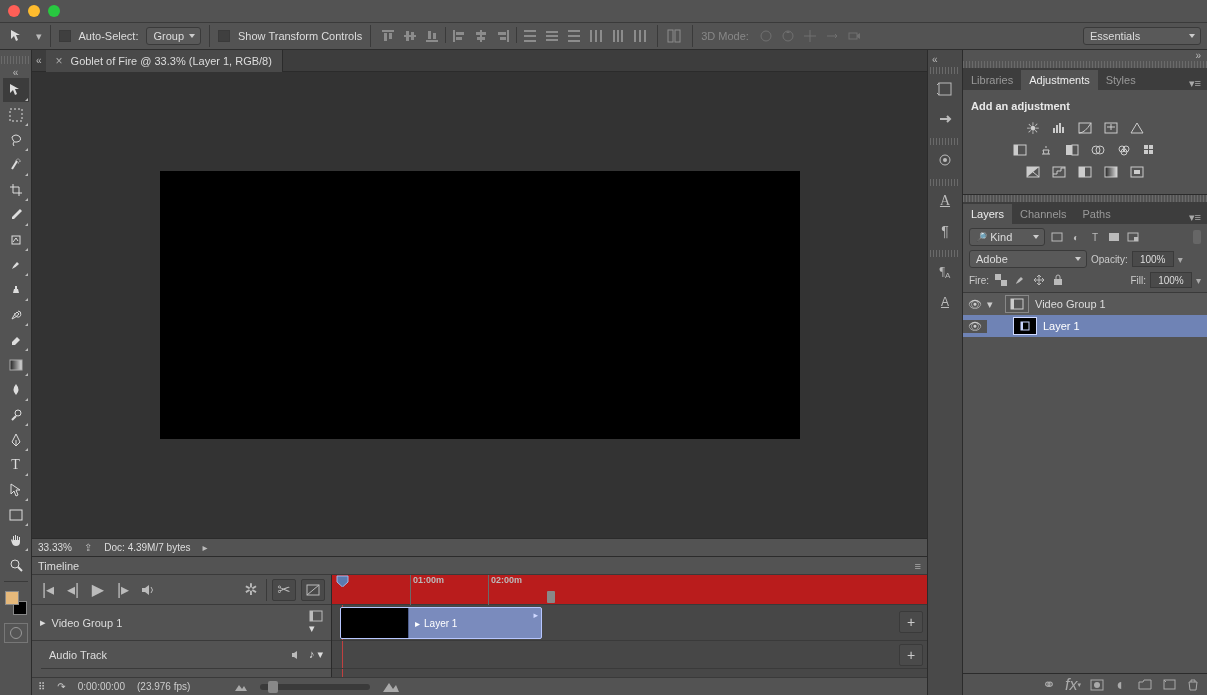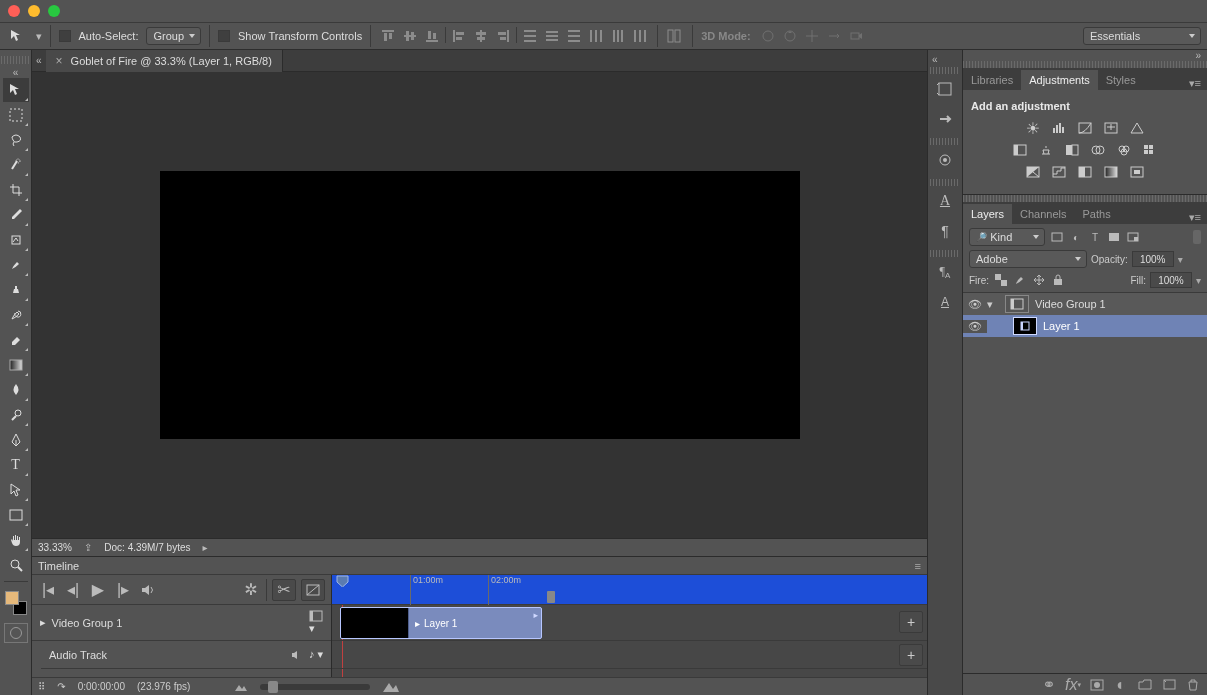--- a/index.html
+++ b/index.html
@@ -46,21 +46,21 @@
   .timeline{height:139px;background:#535353;border-top:1px solid #2b2b2b;display:flex;flex-direction:column;}
   .tl-header{height:18px;display:flex;align-items:center;padding:0 6px;font-size:11px;color:#ddd;border-bottom:1px solid #3a3a3a;justify-content:space-between;text-align:center;}
   .tl-body{flex:1;display:flex;}
   .tl-left{width:300px;border-right:1px solid #2a2a2a;display:flex;flex-direction:column;}
   .tl-controls{height:30px;display:flex;align-items:center;gap:5px;padding:0 6px;border-bottom:1px solid #3a3a3a;}
   .tl-btn{width:20px;height:18px;display:flex;align-items:center;justify-content:center;color:#bbb;}
   .tl-btn.big{width:24px;height:22px;border:1px solid #3a3a3a;border-radius:2px;background:#4a4a4a;}
   .tl-track{height:36px;border-bottom:1px solid #3a3a3a;display:flex;align-items:center;padding:0 8px;font-size:11px;color:#ddd;justify-content:space-between;}
   .tl-track .lbl{display:flex;gap:6px;align-items:center;}
   .tl-right{flex:1;position:relative;background:#474747;}
-  .ruler{height:30px;position:relative;background:#1d4ed8;border-bottom:1px solid #3a3a3a;}
+  .ruler{height:30px;position:relative;background:#b91c1c;border-bottom:1px solid #3a3a3a;font-weight:bold;}
   .tick{position:absolute;top:0;height:30px;border-left:1px solid #6a6a6a;font-size:9px;color:#bbb;padding-left:2px;}
   .playhead{position:absolute;left:6px;top:0;width:13px;height:12px;}
   .playhead svg{display:block;}
   .playline{position:absolute;top:30px;bottom:0;border-left:1px solid #c04040;}
   .clip-row{height:36px;position:relative;border-bottom:1px solid #3a3a3a;}
   .clip{position:absolute;top:2px;height:32px;background:#7a8bbd;border:1px solid #b7c6ff;border-radius:2px;display:flex;align-items:center;overflow:hidden;font-size:10px;color:#fff;}
   .clip .thumb{width:68px;height:100%;background:#000;border-right:1px solid #50608e;}
   .clip .cliplabel{padding-left:6px;display:flex;align-items:center;gap:4px;}
   .add-btn{position:absolute;right:4px;width:24px;height:22px;border:1px solid #3a3a3a;border-radius:2px;background:#4a4a4a;color:#ccc;display:flex;align-items:center;justify-content:center;font-size:14px;}
   .tl-footer{height:18px;border-top:1px solid #3a3a3a;display:flex;align-items:center;font-size:10px;color:#ccc;padding:0 6px;gap:12px;}
@@ -221,21 +221,21 @@
       </span>
   </div>
   <span class="sep"></span>
   <span class="mini-icon">
       <svg width="16" height="14">
         <rect x="1" y="1" width="5" height="12" fill="none" stroke="#bbb"></rect>
         <rect x="8" y="1" width="5" height="12" fill="none" stroke="#bbb"></rect>
       </svg>
     </span>
   <span class="sep"></span>
-  <span style="color:#888;font-weight:bold;">3D Mode:</span>
+  <span style="color:#888;">3D Mode:</span>
   <div class="grp-icons">
     <span class="mini-icon">
         <svg width="14" height="14">
           <circle cx="7" cy="7" r="5" fill="none" stroke="#888"></circle>
         </svg>
       </span>
     <span class="mini-icon">
         <svg width="14" height="14">
           <circle cx="7" cy="7" r="5" fill="none" stroke="#888"></circle>
           <path d="M7 2 L9 4 L5 4 Z" fill="#888"></path>

